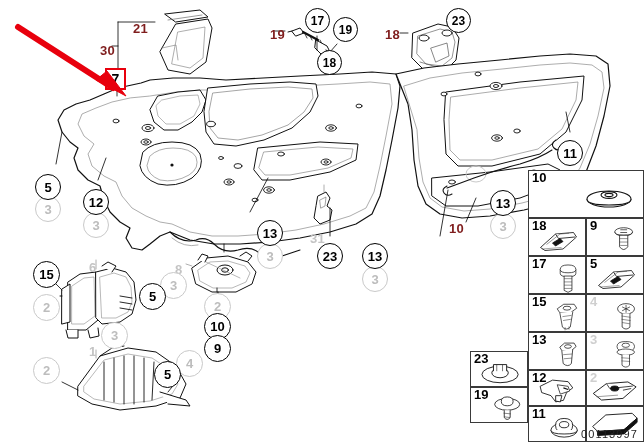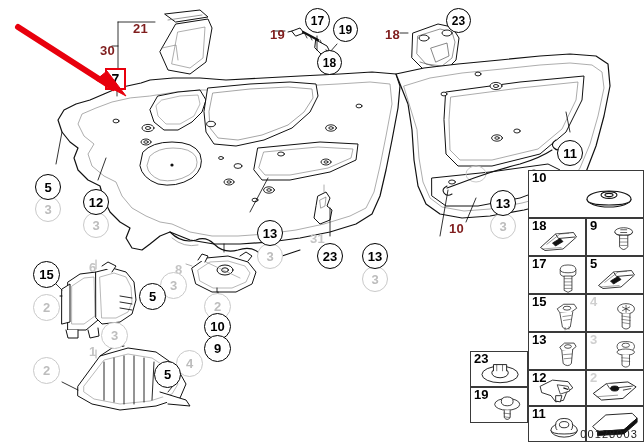--- a/index.html
+++ b/index.html
@@ -492,15 +492,15 @@
             <g stroke="#111" stroke-width="1.1">
               <path d="M2 20 L18 6 L50 4 L56 10 L40 24 L8 26 Z" fill="#fff"></path>
               <path d="M8 26 L40 24 L40 29 L8 31 Z" fill="#111"></path>
               <path d="M40 24 L56 10 L56 15 L40 29 Z" fill="#111"></path>
             </g>
           </svg>
         </span>
       </div>
     </div>
 
-  <div id="partno">00128003</div>
+  <div id="partno">00113997</div>
 
 </div>
 
 </body></html>

